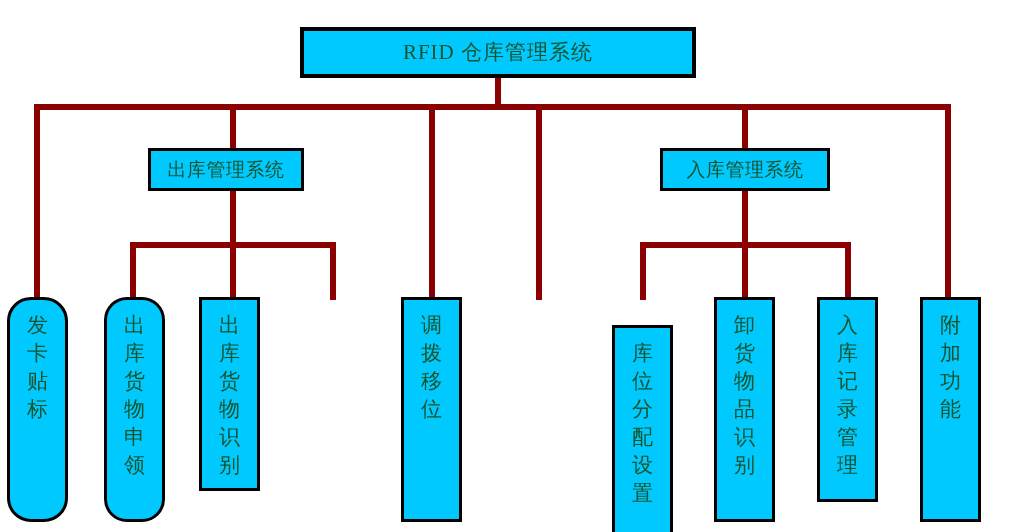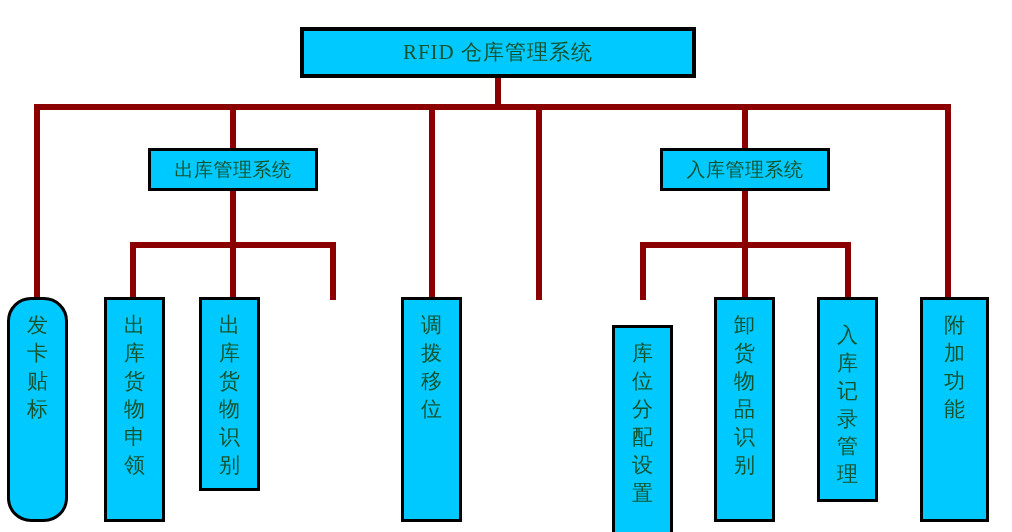--- a/index.html
+++ b/index.html
@@ -105,33 +105,33 @@
   <div class="conn" style="left:640px; top:242px; width:211px; height:6px;"></div>
 
   <div class="conn" style="left:640px; top:242px; width:6px; height:58px;"></div>
   <div class="conn" style="left:742px; top:242px; width:6px; height:58px;"></div>
   <div class="conn" style="left:845px; top:242px; width:6px; height:58px;"></div>
 
   <div class="node root" style="left:300px; top:27px; width:396px; height:51px;">
     <span class="label">RFID 仓库管理系统</span>
   </div>
 
-  <div class="node level2" style="left:148px; top:148px; width:170px; height:43px;">
+  <div class="node level2" style="left:148px; top:148px; width:156px; height:43px;">
     <span class="label">出库管理系统</span>
   </div>
 
   <div class="node level2" style="left:660px; top:148px; width:170px; height:43px;">
     <span class="label">入库管理系统</span>
   </div>
 
   <div class="node leaf" style="left:7px; top:297px; width:61px; height:225px;border-radius:24px;">
     <span class="label">发卡贴标</span>
   </div>
 
-  <div class="node leaf" style="left:104px; top:297px; width:61px; height:225px;">
+  <div class="node leaf" style="left:104px; top:297px; width:61px; height:225px;border-radius:23px;">
     <span class="label">出库货物申领</span>
   </div>
 
   <div class="node leaf" style="left:199px; top:297px; width:61px; height:194px;">
     <span class="label">出库货物识别</span>
   </div>
 
 
   <div class="node leaf" style="left:401px; top:297px; width:61px; height:225px;">
     <span class="label">调拨移位</span>
@@ -139,21 +139,21 @@
 
 
   <div class="node leaf" style="left:612px; top:297px; width:61px; height:225px;margin-top:28px;">
     <span class="label">库位分配设置</span>
   </div>
 
   <div class="node leaf" style="left:714px; top:297px; width:61px; height:225px;">
     <span class="label">卸货物品识别</span>
   </div>
 
-  <div class="node leaf" style="left:817px; top:297px; width:61px; height:205px;align-items:center;">
+  <div class="node leaf" style="left:817px; top:297px; width:61px; height:205px;">
     <span class="label">入库记录管理</span>
   </div>
 
-  <div class="node leaf" style="left:920px; top:297px; width:69px; height:225px;">
+  <div class="node leaf" style="left:920px; top:297px; width:61px; height:225px;">
     <span class="label">附加功能</span>
   </div>
 
 </div>
 
 </body></html>

